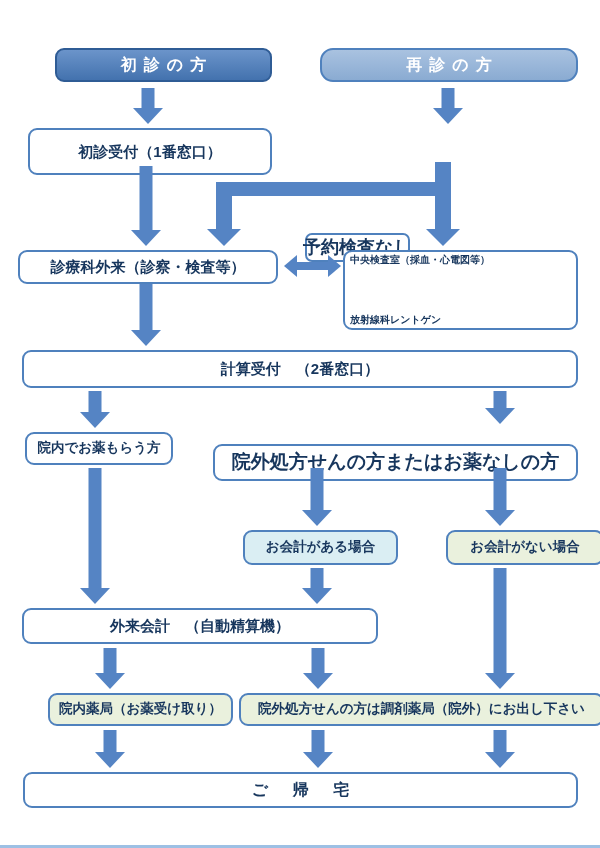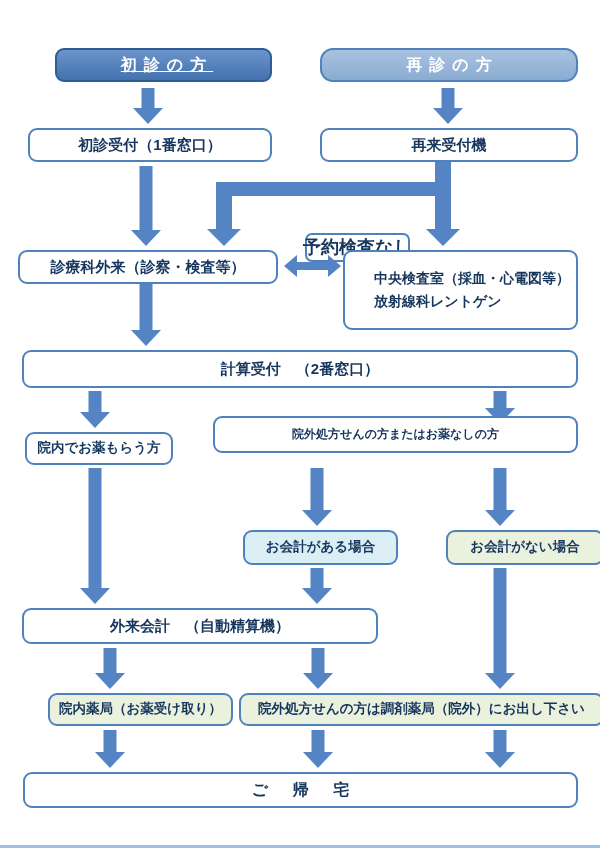--- a/index.html
+++ b/index.html
@@ -32,40 +32,39 @@
     line-height:1.2;
     white-space:nowrap;
   }
   .hdr-dark{
     background:linear-gradient(#6b94ca,#4372ae);
     border-color:var(--accent-dark);
     color:#ffffff;
     letter-spacing:7px;
     font-size:16px;
     text-indent:7px;
-    text-decoration:underline;
   }
   .hdr-med{
     background:linear-gradient(#a9c2e0,#8aabd2);
     border-color:var(--accent);
     color:#ffffff;
     letter-spacing:7px;
     font-size:16px;
     text-indent:7px;
     border-radius:13px;
   }
   .small{font-size:18px;border-radius:7px;margin-top:36px;}
   .lblue{background:var(--fill-lblue);}
   .lgreen{background:var(--fill-lgreen);margin-left:26px;}
   .two-line{
     flex-direction:column;
     align-items:flex-start;
-    justify-content:center;
-    padding-left:29px;
-    font-size:14px;
+    justify-content:space-between;
+    padding-left:5px;
+    font-size:10px;
     line-height:1.65;
     text-align:left;
   }
   .gohome{font-size:16px;letter-spacing:10px;text-indent:10px;}
 
   
   .darr{position:absolute;width:30px;}
   .darr .bar{
     position:absolute;left:50%;transform:translateX(-50%);
     top:0;width:13px;height:calc(100% - 15px);
@@ -106,22 +105,21 @@
 
   <div class="darr" style="left:133px;top:88px;height:36px">
       <div class="bar"></div>
       <div class="head"></div>
     </div>
   <div class="darr" style="left:433px;top:88px;height:36px">
       <div class="bar"></div>
       <div class="head"></div>
     </div>
 
-  <div class="node" style="left:28px;top:128px;width:244px;height:34px">初診受付（1番窓口）</div>
-  <div class="node" style="left:320px;top:128px;width:258px;height:34px">再来受付機</div>
+  <div class="node" style="left:28px;top:128px;width:244px;height:47px">初診受付（1番窓口）</div>
 
   <div class="darr" style="left:131px;top:166px;height:80px">
       <div class="bar"></div>
       <div class="head"></div>
     </div>
 
   <div class="hbar" style="left:216px;top:182px;width:235px;height:14px"></div>
   <div class="darr wide" style="left:426px;top:162px;height:84px">
       <div class="bar"></div>
       <div class="head"></div>
@@ -156,21 +154,21 @@
   <div class="darr" style="left:80px;top:391px;height:37px">
       <div class="bar"></div>
       <div class="head"></div>
     </div>
   <div class="darr" style="left:485px;top:391px;height:33px">
       <div class="bar"></div>
       <div class="head"></div>
     </div>
 
   <div class="node" style="left:25px;top:432px;width:148px;height:33px;font-size:13.5px">院内でお薬もらう方</div>
-  <div class="node" style="left:213px;top:416px;width:365px;height:37px;font-size:12px">院外処方せんの方またはお薬なしの方</div>
+  <div class="node" style="left:213px;top:444px;width:365px;height:37px;font-size:19px">院外処方せんの方またはお薬なしの方</div>
 
   <div class="darr" style="left:80px;top:468px;height:136px">
       <div class="bar"></div>
       <div class="head"></div>
     </div>
   <div class="darr" style="left:302px;top:468px;height:58px">
       <div class="bar"></div>
       <div class="head"></div>
     </div>
   <div class="darr" style="left:485px;top:468px;height:58px">

